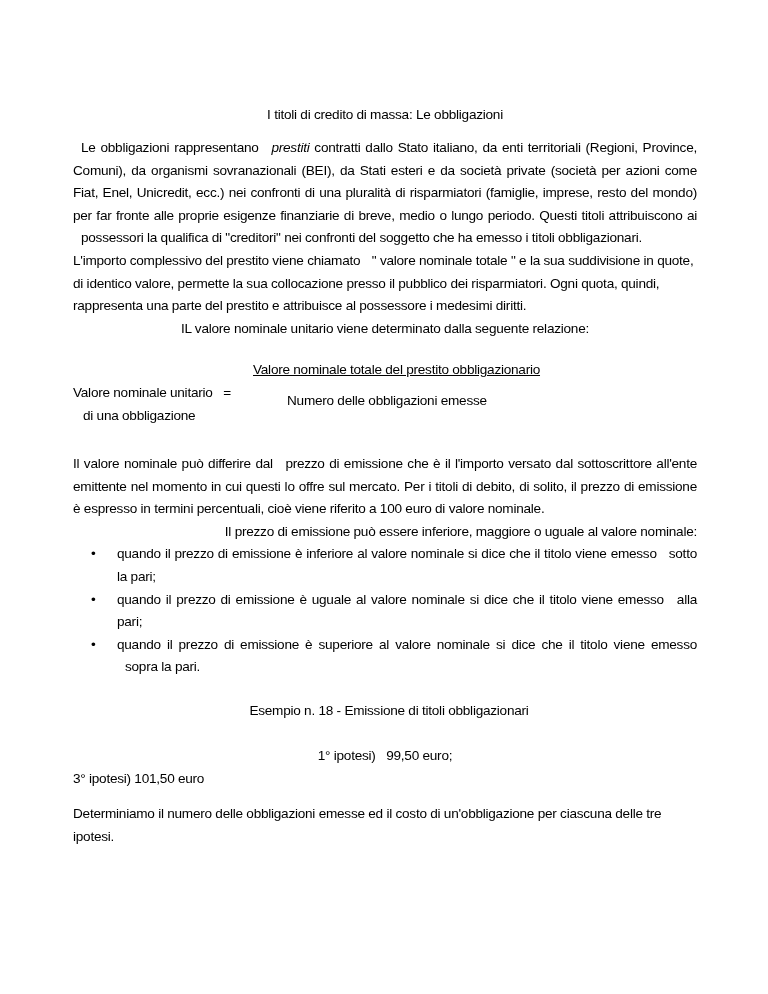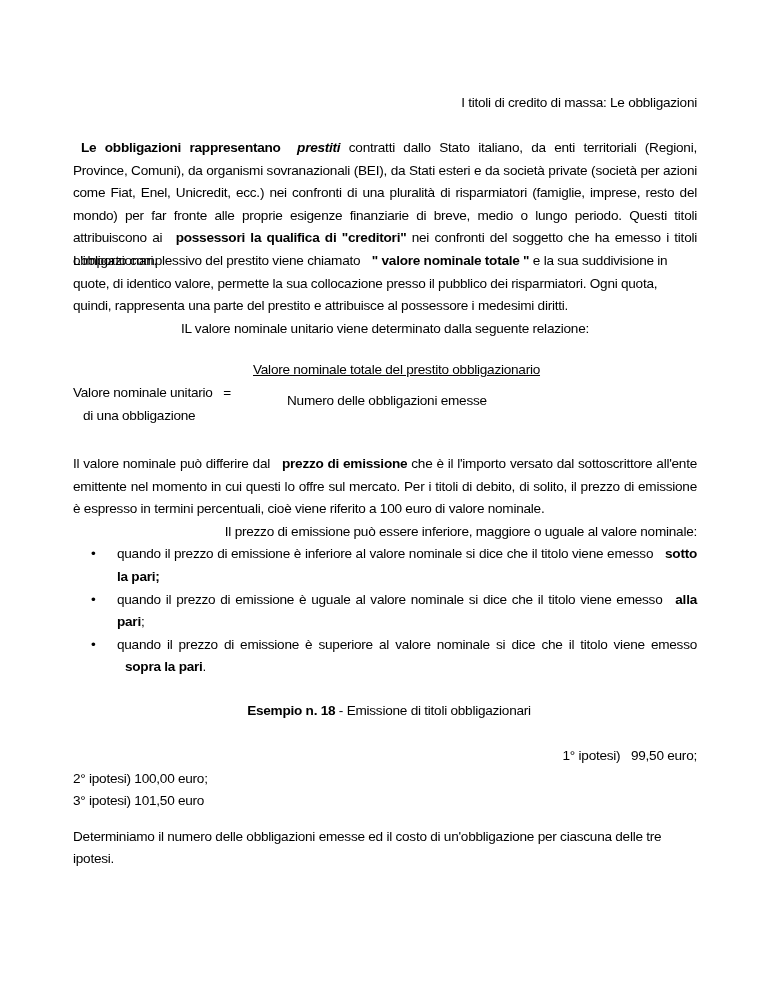--- a/index.html
+++ b/index.html
@@ -5,25 +5,25 @@
   html, body { margin: 0; padding: 0; background: #ffffff; }
   body {
     width: 768px; height: 994px; overflow: hidden; position: relative;
     font-family: "Liberation Sans", sans-serif;
     color: #000000;
   }
   .page {
     position: absolute; left: 73px; top: 0; width: 624px;
     font-size: 13.6px; line-height: 22.6px; letter-spacing: -0.25px;
   }
-  .title { position: absolute; left: 0; width: 624px; top: 92px; text-align: right; }
+  .title { position: absolute; left: 0; width: 624px; top: 104px; text-align: center; }
   .para { position: absolute; left: 0; width: 624px; text-align: justify; }
   .para p { margin: 0; }
   .justify-last { text-align-last: left; }
-  b { font-weight: bold; padding-left: 8px; }
+  b { font-weight: normal; padding-left: 8px; }
   i { font-style: italic; }
   .u { text-decoration: underline; }
   .formula-num { position: absolute; top: 359px; left: 180px; }
   .formula-left { position: absolute; top: 382px; left: 0; }
   .formula-den { position: absolute; top: 390px; left: 214px; }
   .formula-left2 { position: absolute; top: 405px; left: 10px; }
   ul.bullets { list-style: none; margin: 0; padding: 0; }
   ul.bullets li { position: relative; padding-left: 44px; }
   ul.bullets li .dot { position: absolute; left: 18px; top: 0; }
   .example-title { position: absolute; left: 0; width: 624px; top: 700px; text-align: center; }
@@ -73,19 +73,18 @@
         <span>quando il prezzo di emissione è superiore al valore nominale si dice che il titolo viene emesso </span><b>sopra la pari</b><span>.</span>
       </li>
     </ul>
   </div>
 
   <div class="example-title">
     <b>Esempio n. 18</b><span> - Emissione di titoli obbligazionari</span>
   </div>
 
   <div class="para" style="top:745px;">
-    <p style="text-align:right; white-space:pre;">1° ipotesi)   99,50 euro;</p>
-    <p style="text-align:left; white-space:pre;">2° ipotesi) 100,00 euro;</p>
+    <p style="text-align:center; white-space:pre;">1° ipotesi)   99,50 euro;</p>
     <p style="text-align:left; white-space:pre;">3° ipotesi) 101,50 euro</p>
     <p style="text-align:left;margin-top:13px;">Determiniamo il numero delle obbligazioni emesse ed il costo di un'obbligazione per ciascuna delle tre ipotesi.</p>
   </div>
 
 </div>
 
 </body></html>

